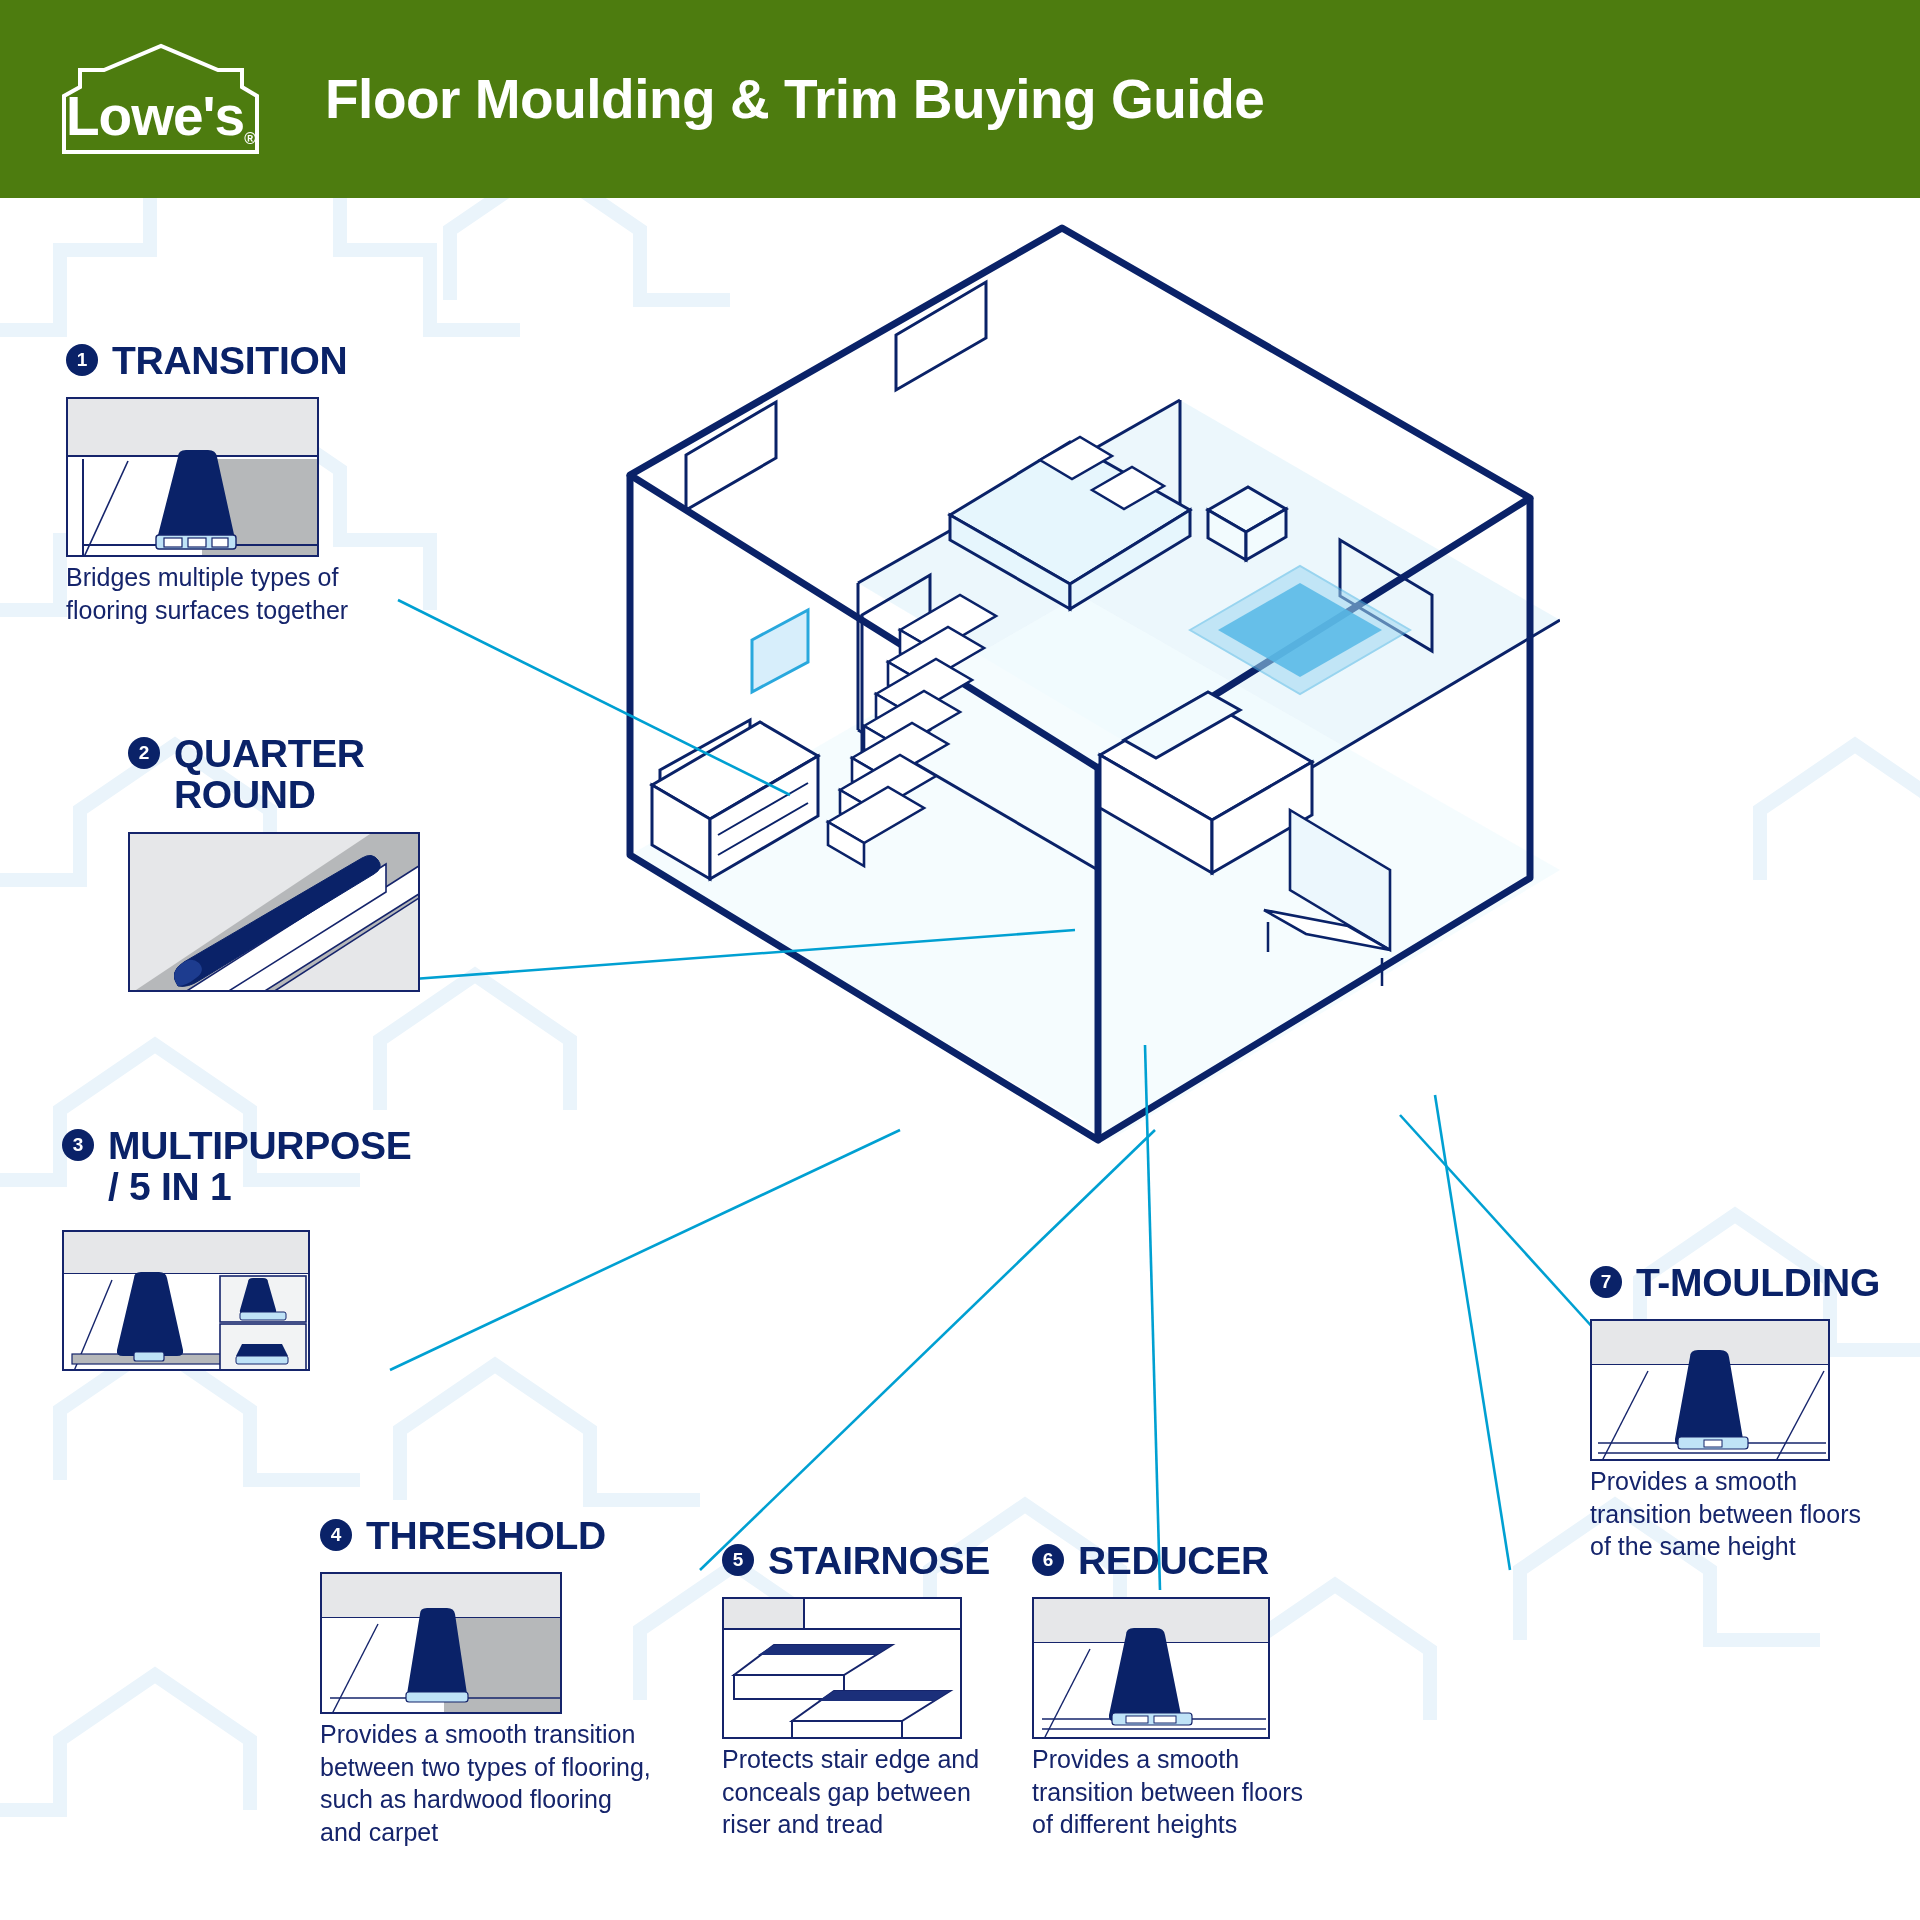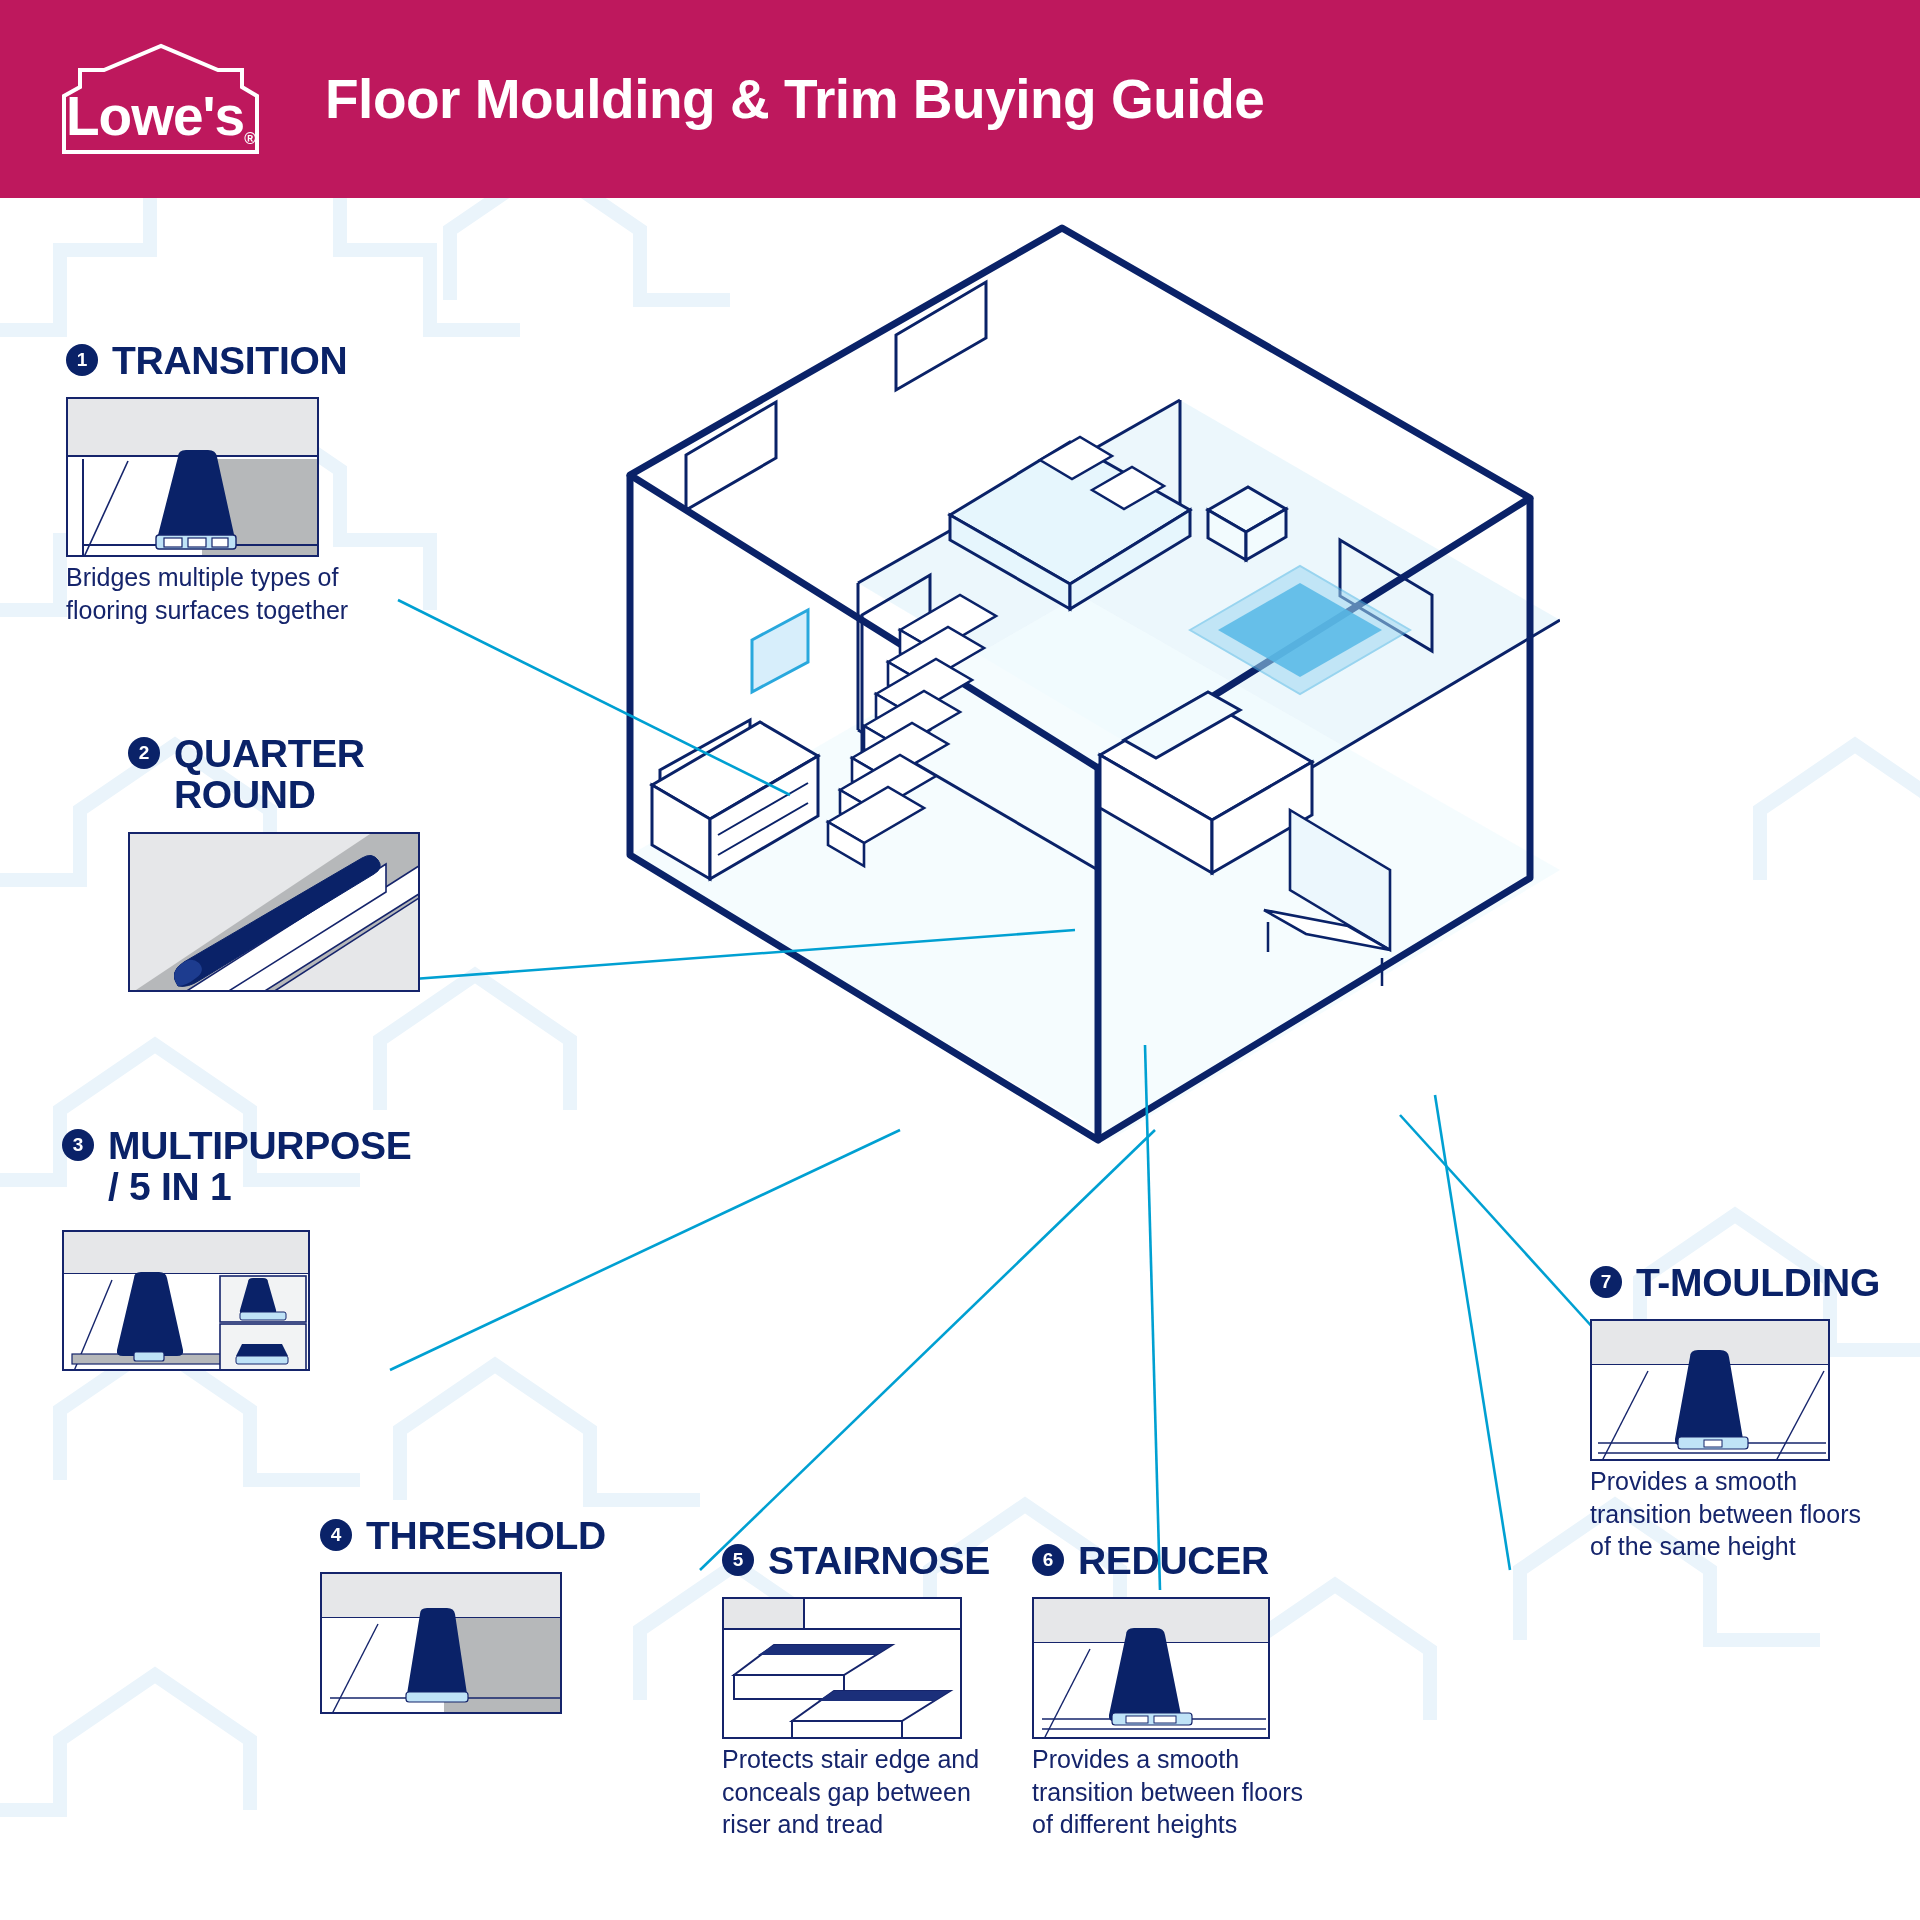--- a/index.html
+++ b/index.html
@@ -11,21 +11,21 @@
     overflow: hidden;
   }
   #root { position: relative; width: 1920px; height: 1920px; background:#fff; }
 
   
   .bg-pattern { position:absolute; inset:0; z-index:0; }
 
   
   .header {
     position: absolute; left:0; top:0; width:1920px; height:198px;
-    background: #be185d;
+    background: #4d7c0f;
     display:flex; align-items:center; z-index:5;
   }
   .logo-wrap { margin-left:58px; width:205px; height:118px; position:relative; }
   .logo-text {
     position:absolute; left:0; top:0; width:100%; height:100%;
     display:flex; align-items:flex-end; justify-content:center;
     padding-bottom:10px;
     color:#fff; font-weight:bold; font-size:55px; letter-spacing:-1px;
     font-family:"Liberation Sans", sans-serif;
     font-stretch: condensed;
@@ -288,20 +288,24 @@
         <rect x="0" y="0" width="242" height="44" fill="#e6e7e9"></rect>
         <line x1="0" y1="44" x2="242" y2="44" stroke="#15246b" stroke-width="2"></line>
         <rect x="0" y="44" width="118" height="98" fill="#ffffff"></rect>
         <rect x="122" y="44" width="120" height="98" fill="#b6b8ba"></rect>
         <path d="M10 140 L56 50" stroke="#15246b" stroke-width="1.4" fill="none"></path>
         <line x1="8" y1="124" x2="238" y2="124" stroke="#15246b" stroke-width="1.4"></line>
         <path d="M98 40 q0-6 7-6 l20 0 q7 0 8 6 l12 80 q1 6 -6 6 l-48 0 q-7 0 -6 -6 Z" fill="#0a2268"></path>
         <rect x="84" y="118" width="62" height="10" rx="3" fill="#bfe3f7" stroke="#15246b" stroke-width="1.2"></rect>
       </svg>
     </div>
+    <div class="caption">Provides a smooth transition
+between two types of flooring,
+such as hardwood flooring
+and carpet</div>
   </div>
 
   <div class="item" style="left:722px; top:1540px; width:320px;">
     <div class="item-head">
       <div class="badge">5</div>
       <div class="item-title">STAIRNOSE</div>
     </div>
     <div class="illus" style="width:240px; height:142px;">
       <svg width="240" height="142" style="position:absolute;left:0;top:0;">
         <rect x="0" y="0" width="240" height="142" fill="#ffffff"></rect>

